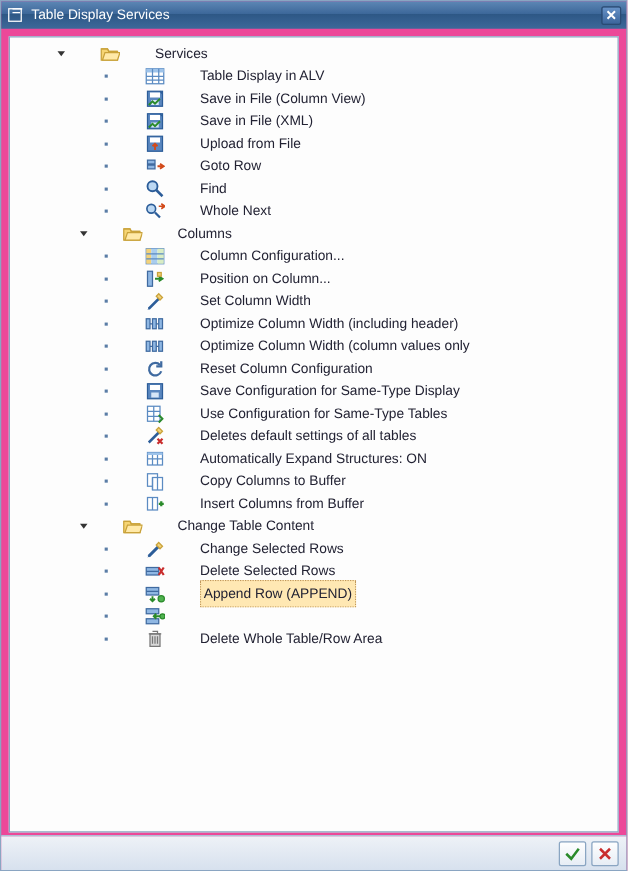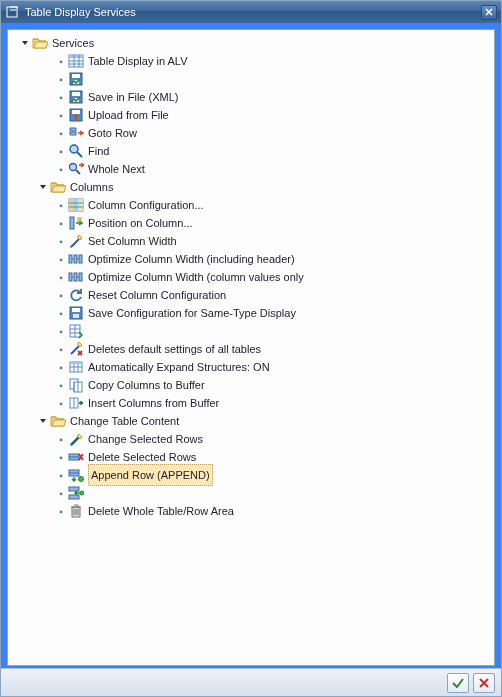--- a/index.html
+++ b/index.html
@@ -6,21 +6,21 @@
   body {
     font-family: Arial, sans-serif;
     font-size: 11px;
     background: #f5f5f5;
     display: flex;
     justify-content: center;
   }
   .window {
     width: 502px;
     height: 697px;
-    background: #3b82f6;
+    background: #ec4899;
     border: 1px solid #8aa5c2;
     display: flex;
     flex-direction: column;
     box-shadow: 0 3px 10px rgba(0,0,0,0.3);
   }
   .titlebar {
     height: 22px;
     background: linear-gradient(to bottom, #5d87b5 0%, #3d689a 45%, #2d5785 46%, #3d689a 100%);
     color: #fff;
     display: flex;
@@ -56,20 +56,21 @@
     margin: 6px 6px 2px 6px;
     overflow: auto;
     padding: 4px 0;
   }
   .row {
     display: flex;
     align-items: center;
     height: 18px;
     padding-right: 6px;
     white-space: nowrap;
+    gap: 24px;
   }
   .indent { display:inline-block; }
   .expander {
     width: 10px; height: 10px;
     display: inline-flex;
     align-items: center;
     justify-content: center;
     cursor: pointer;
     color: #333;
     margin-right: 2px;
@@ -162,20 +163,21 @@
         <span class="label">Table Display in ALV</span>
       </div>
       <div class="row">
         <span class="indent" style="width: 48px;"></span>
         <span class="bullet">▪</span>
         <span class="icon">
           <svg width="16" height="16" viewBox="0 0 16 16">
             <use href="#save-file-icon"></use>
           </svg>
         </span>
+        <span class="label">Save in File (Column View)</span>
       </div>
       <div class="row">
         <span class="indent" style="width: 48px;"></span>
         <span class="bullet">▪</span>
         <span class="icon">
           <svg width="16" height="16" viewBox="0 0 16 16">
             <use href="#save-file-icon"></use>
           </svg>
         </span>
         <span class="label">Save in File (XML)</span>
@@ -305,20 +307,21 @@
         <span class="label">Save Configuration for Same-Type Display</span>
       </div>
       <div class="row">
         <span class="indent" style="width: 48px;"></span>
         <span class="bullet">▪</span>
         <span class="icon">
           <svg width="16" height="16" viewBox="0 0 16 16">
             <use href="#use-config-icon"></use>
           </svg>
         </span>
+        <span class="label">Use Configuration for Same-Type Tables</span>
       </div>
       <div class="row">
         <span class="indent" style="width: 48px;"></span>
         <span class="bullet">▪</span>
         <span class="icon">
           <svg width="16" height="16" viewBox="0 0 16 16">
             <use href="#delete-settings-icon"></use>
           </svg>
         </span>
         <span class="label">Deletes default settings of all tables</span>

